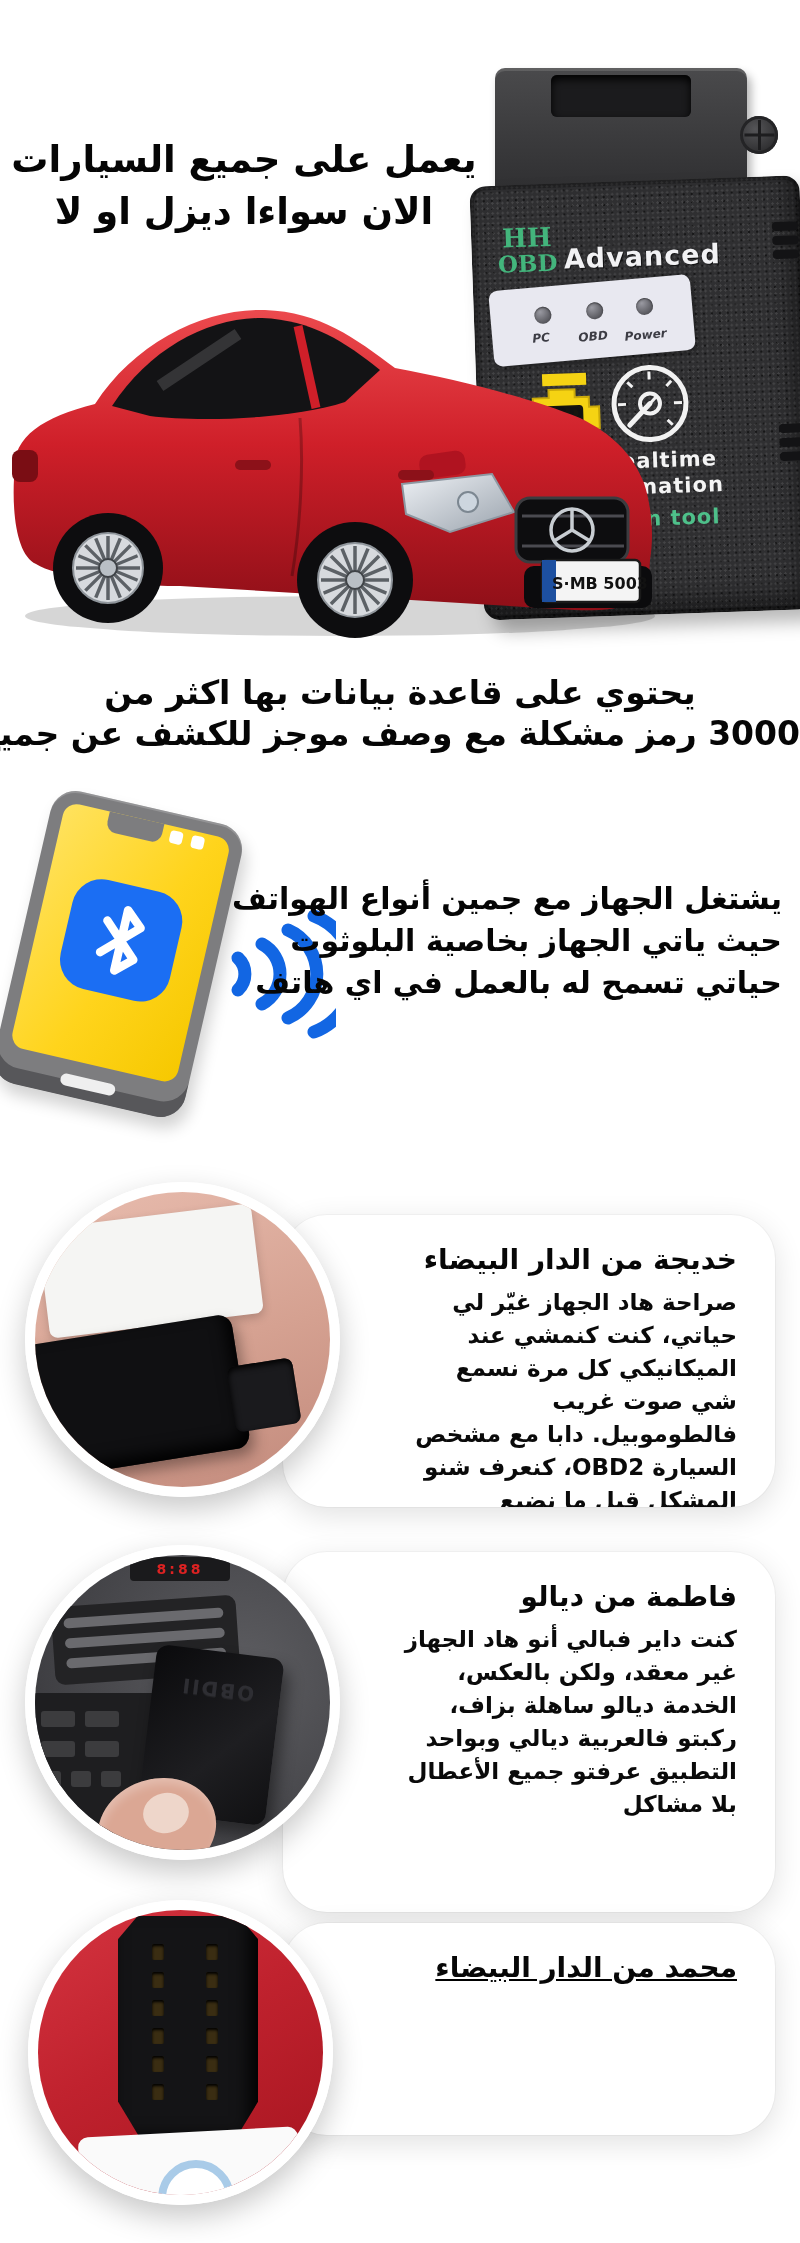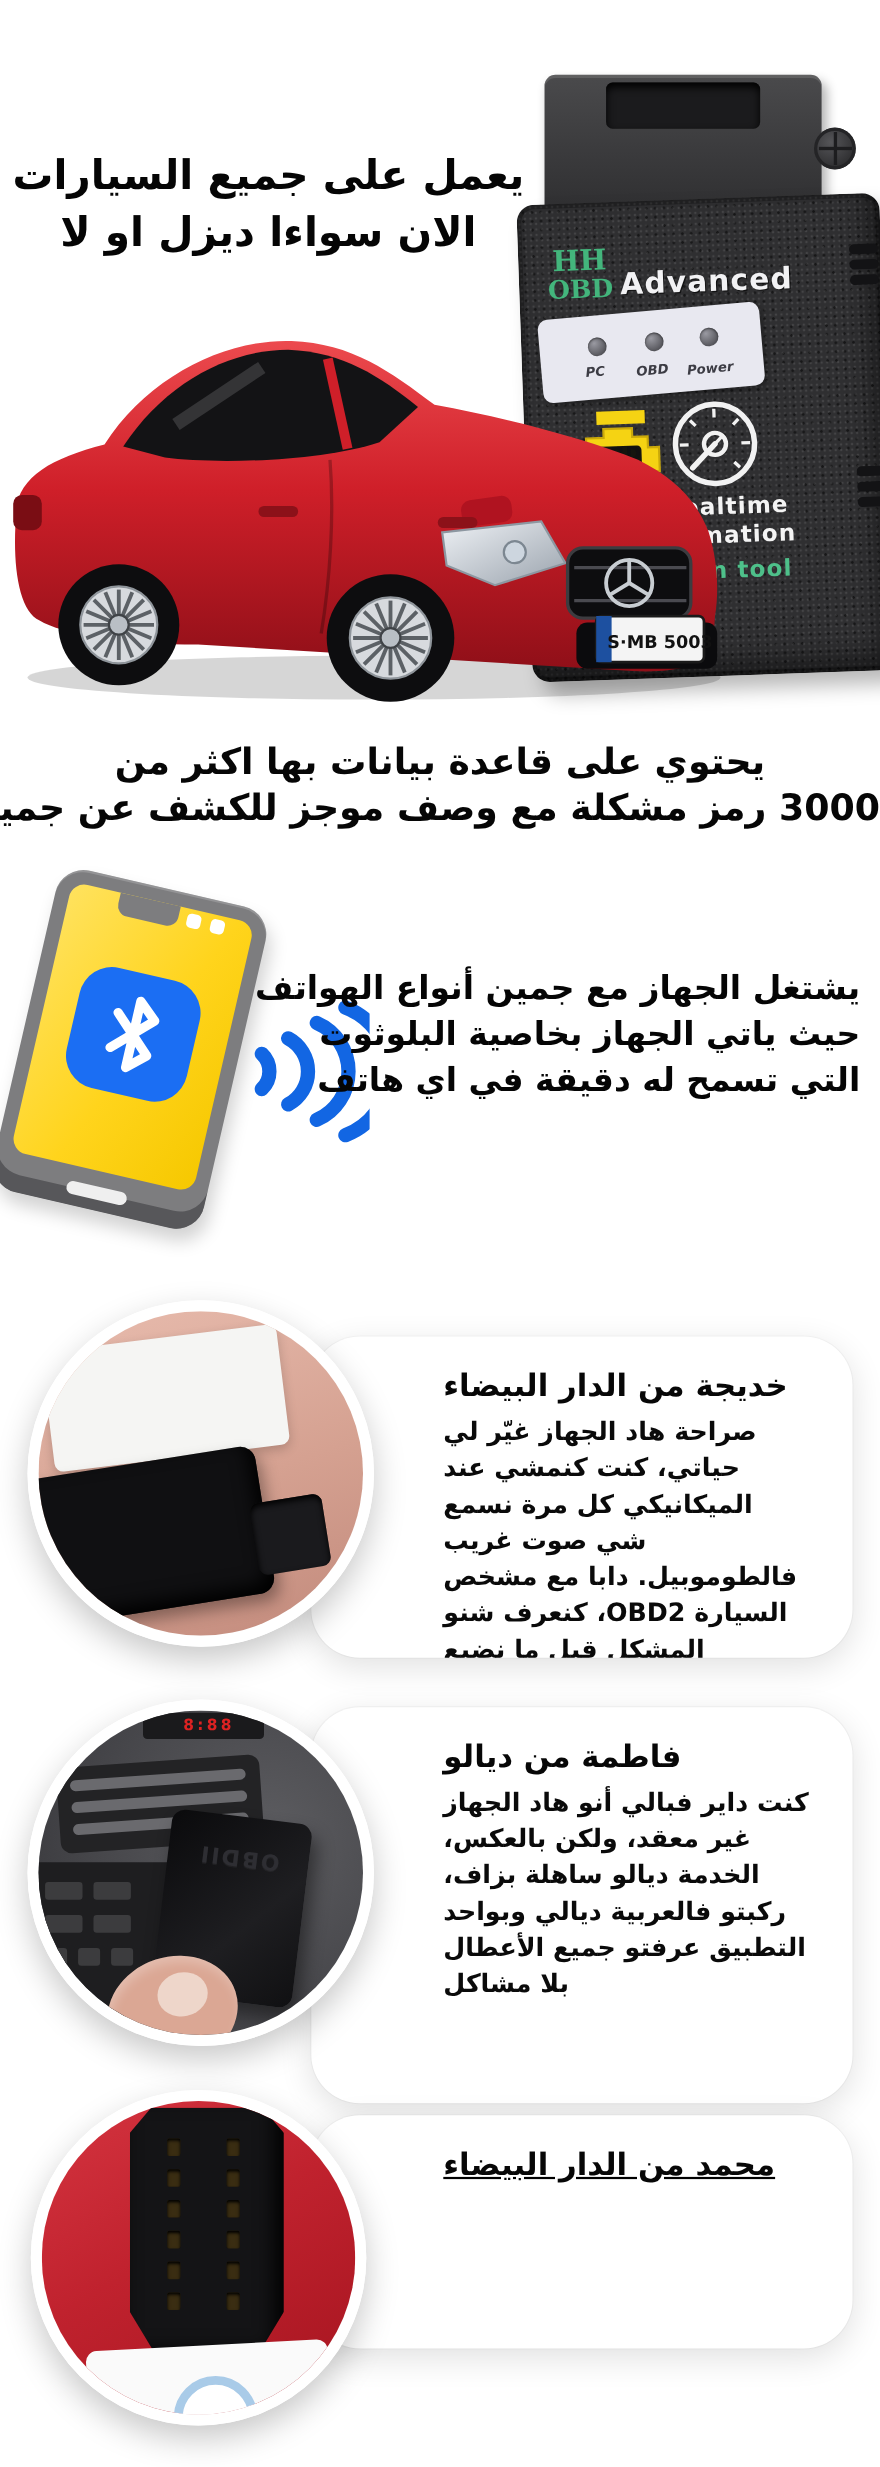--- a/index.html
+++ b/index.html
@@ -67,21 +67,21 @@
   .home-bar{position:absolute;left:70px;bottom:10px;width:56px;height:12px;background:#efefef;border-radius:6px;}
   .bt-badge{position:absolute;left:42px;top:80px;width:112px;height:112px;background:#1b6ef3;border-radius:30px;
       display:flex;align-items:center;justify-content:center;}
   .bt-waves{position:absolute;left:226px;top:104px;}
   .bt-text{position:absolute;right:18px;top:88px;width:460px;text-align:right;direction:rtl;}
   .bt-text .line{font-size:30px;font-weight:bold;color:#050505;line-height:42px;white-space:nowrap;}
 
   
   .t-bubble{position:absolute;left:283px;width:492px;background:#fff;border-radius:44px;
       box-shadow:0 8px 30px rgba(0,0,0,.12), 0 0 0 1px rgba(0,0,0,.03);
-      box-sizing:border-box;padding:28px 38px 36px 120px;direction:rtl;text-align:left;overflow:hidden;z-index:1;}
+      box-sizing:border-box;padding:28px 38px 36px 120px;direction:rtl;text-align:right;overflow:hidden;z-index:1;}
   .t-name{font-size:28px;font-weight:bold;color:#070707;margin-bottom:10px;}
   .t-text{font-size:23px;font-weight:bold;color:#0a0a0a;line-height:33px;}
   .t-photo{position:absolute;border-radius:50%;border:10px solid #fff;overflow:hidden;z-index:2;
       box-shadow:0 12px 30px rgba(0,0,0,.22);}
   .t-photo .inner{position:absolute;left:0;top:0;width:100%;height:100%;}
 
   
   .p1-bg{background:linear-gradient(160deg,#e8bcae 0%,#d5a191 55%,#c28a7c 100%);}
   .p1-envelope{position:absolute;left:8px;top:24px;width:215px;height:110px;background:#f5f5f3;
       transform:rotate(-7deg);border-radius:8px;box-shadow:0 4px 10px rgba(0,0,0,.18);}
@@ -90,21 +90,21 @@
   .p1-label{position:absolute;left:18px;top:28px;color:#33333a;font-size:22px;font-weight:bold;letter-spacing:3px;
       transform:rotate(90deg);transform-origin:left top;text-shadow:0 1px 1px rgba(255,255,255,.08);}
   .p1-conn{position:absolute;left:196px;top:170px;width:66px;height:66px;background:#1a1a1d;border-radius:8px;
       transform:rotate(-9deg);box-shadow:inset 0 3px 6px #000;}
 
   
   .p2-bg{background:radial-gradient(circle at 70% 40%,#5d5d61 0%,#47474b 55%,#343438 100%);}
   .p2-vent{position:absolute;left:18px;top:46px;width:185px;height:78px;background:#232325;border-radius:10px;transform:rotate(-4deg);}
   .p2-vent span{position:absolute;left:12px;width:160px;height:10px;background:#6a6a6e;border-radius:5px;}
   .p2-digits{position:absolute;left:95px;top:2px;width:100px;height:24px;background:#1a1a1c;border-radius:4px;
-      color:#d22;font-size:14px;font-weight:bold;letter-spacing:3px;text-align:center;line-height:24px;padding-left:10px;}
+      color:#d22;font-size:14px;font-weight:bold;letter-spacing:3px;text-align:center;line-height:24px;}
   .p2-radio{position:absolute;left:-8px;top:138px;width:165px;height:140px;background:#1e1e20;border-radius:10px;}
   .p2-radio i{position:absolute;width:34px;height:16px;background:#3c3c3e;border-radius:3px;}
   .p2-device{position:absolute;left:112px;top:96px;width:128px;height:168px;border-radius:12px;transform:rotate(7deg);
       background:linear-gradient(135deg,#0a0a0c 0%,#1e1e21 60%,#101012 100%);
       box-shadow:6px 10px 16px rgba(0,0,0,.45);}
   .p2-label{position:absolute;left:28px;top:26px;color:#2e2e33;font-size:20px;font-weight:bold;letter-spacing:2px;
       transform:rotate(180deg);text-shadow:0 -1px 1px rgba(255,255,255,.06);}
   .p2-finger{position:absolute;left:62px;top:224px;width:120px;height:100px;background:#dba794;border-radius:50%;
       transform:rotate(-18deg);box-shadow:inset 0 6px 10px rgba(255,255,255,.25);}
   .p2-nail{position:absolute;left:108px;top:238px;width:46px;height:40px;background:#eed6ca;border-radius:50%;transform:rotate(-12deg);}
@@ -295,21 +295,21 @@
         <path d="M12 64 A22 22 0 0 1 12 96"></path>
         <path d="M36 50 A34 34 0 0 1 36 110"></path>
         <path d="M62 36 A48 48 0 0 1 62 124"></path>
         <path d="M88 22 A62 62 0 0 1 88 138"></path>
       </g>
     </svg>
 
     <div class="bt-text">
       <div class="line">يشتغل الجهاز مع جمين أنواع الهواتف</div>
       <div class="line">حيث ياتي الجهاز بخاصية البلوثوت</div>
-      <div class="line">التي تسمح له دقيقة في اي هاتف</div>
+      <div class="line">حياتي تسمح له بالعمل في اي هاتف</div>
     </div>
   </div>
 
   <div class="t-bubble" style="top:1215px;height:292px;">
     <div class="t-name">خديجة من الدار البيضاء</div>
     <div class="t-text">صراحة هاد الجهاز غيّر لي حياتي، كنت كنمشي عند الميكانيكي كل مرة نسمع شي صوت غريب فالطوموبيل. دابا مع مشخص السيارة OBD2، كنعرف شنو المشكل قبل ما نضيع الفلوس.</div>
   </div>
   <div class="t-photo" style="left:25px;top:1182px;width:295px;height:295px;">
     <div class="inner p1-bg">
       <div class="p1-envelope"></div>

